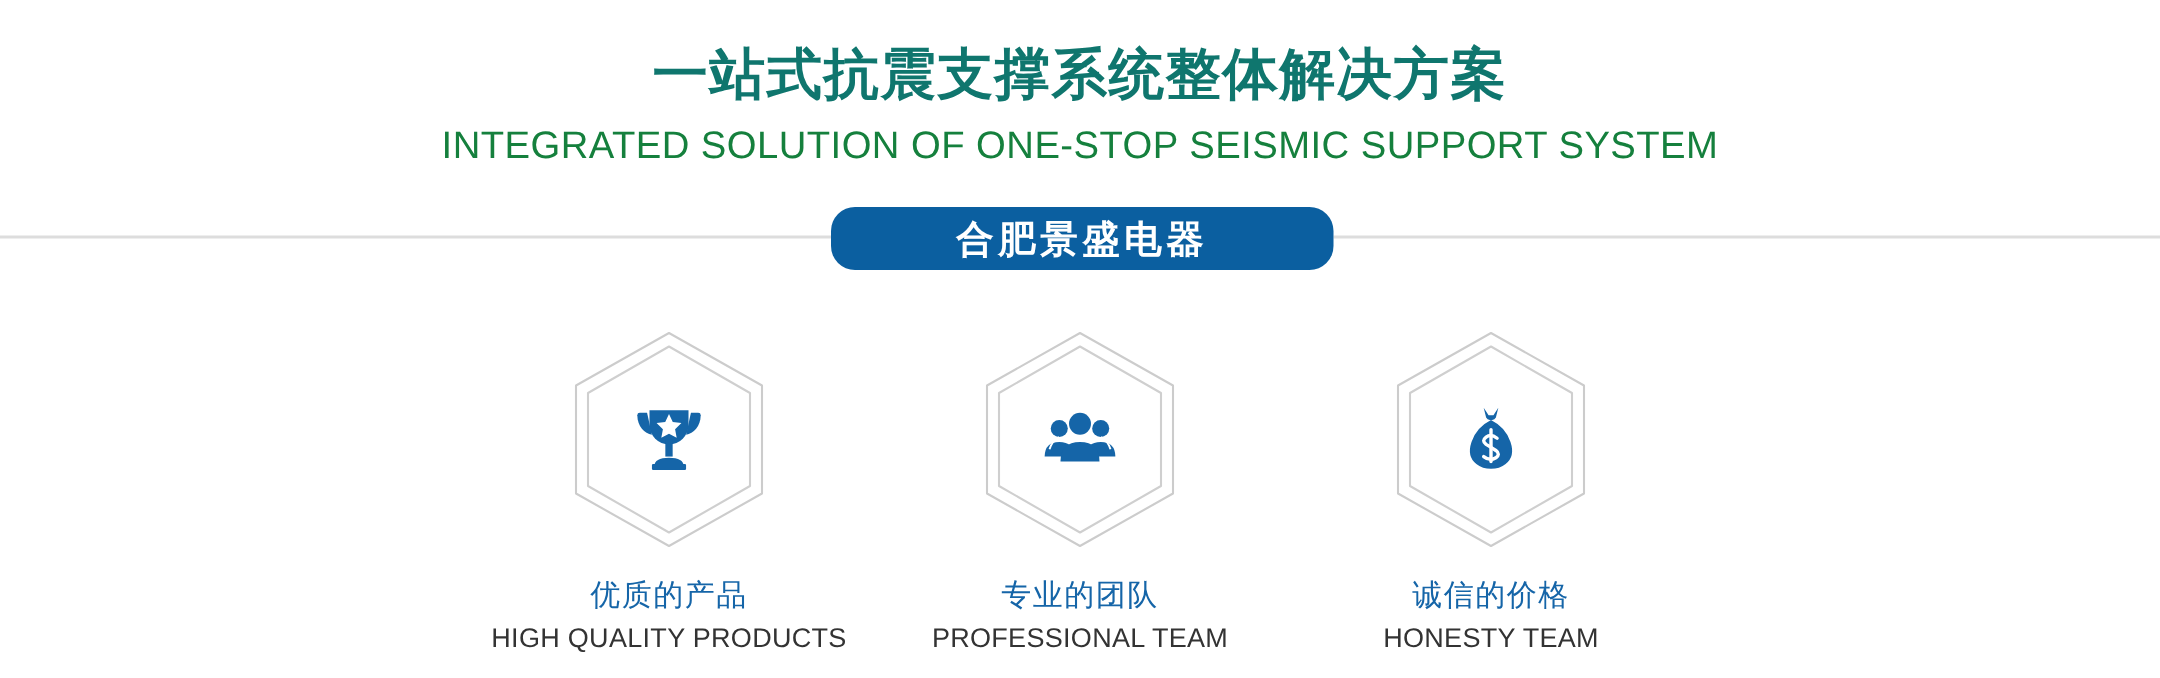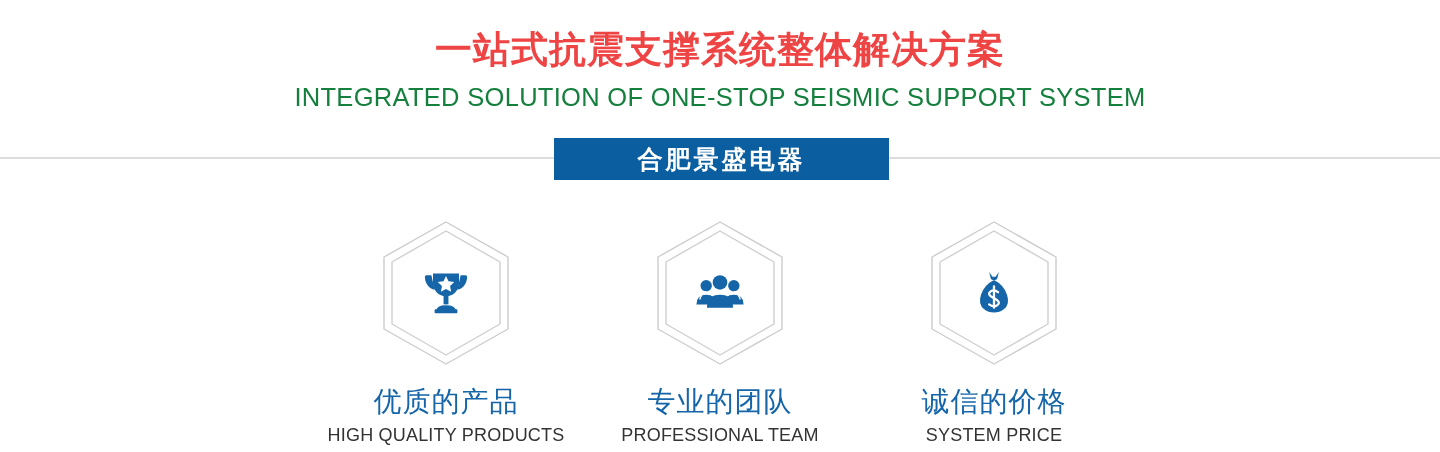--- a/index.html
+++ b/index.html
@@ -28,21 +28,21 @@
     left: 0;
     width: 1440px;
     text-align: center;
   }
   .main-title {
     margin: 0;
     padding-top: 27px;
     font-size: 37px;
     font-weight: 700;
     letter-spacing: 1px;
-    color: #ef4444;
+    color: #0f766e;
     line-height: 1.22;
     font-family: "Liberation Sans", "DejaVu Sans", sans-serif;
   }
   .sub-title {
     margin: 0;
     padding-top: 11px;
     font-size: 25.5px;
     font-weight: 400;
     letter-spacing: 0.3px;
     color: #15803d;
@@ -75,20 +75,21 @@
     height: 42px;
     background: #0b5fa0;
     color: #ffffff;
     display: flex;
     align-items: center;
     justify-content: center;
     font-size: 25px;
     font-weight: 700;
     letter-spacing: 3px;
     box-sizing: border-box;
+    border-radius: 16px;
   }
 
   
   .features {
     position: absolute;
     top: 218px;
     left: 0;
     width: 1440px;
     display: flex;
     justify-content: center;
@@ -120,21 +121,21 @@
     align-items: center;
     justify-content: center;
   }
   .hex-icon svg {
     width: 52px;
     height: 52px;
     display: block;
   }
   .feat-cn {
     margin-top: 17px;
-    font-size: 28px;
+    font-size: 20px;
     color: #1565a8;
     letter-spacing: 1px;
     white-space: nowrap;
     line-height: 1.2;
     font-family: "Liberation Sans", "DejaVu Sans", sans-serif;
   }
   .feat-en {
     margin-top: 6px;
     font-size: 18px;
     color: #333333;
@@ -223,18 +224,18 @@
               <path d="M32 16 q12 6 16 18 q4 12 -4 18 q-5 4 -12 4 q-7 0 -12 -4 q-8 -6 -4 -18 q4 -12 16 -18 z"></path>
             </g>
             <g fill="none" stroke="#ffffff" stroke-width="2.8" stroke-linecap="round">
               <path d="M37 31 q-5 -4 -9 -1 q-4 3 0 6 q5 3 8 5 q4 3 0 6 q-5 3 -10 -1"></path>
               <path d="M32 24 v26"></path>
             </g>
           </svg>
         </span>
       </div>
       <div class="feat-cn">诚信的价格</div>
-      <div class="feat-en">SYSTEM PRICE</div>
+      <div class="feat-en">HONESTY TEAM</div>
     </div>
 
 
   </div>
 </div>
 
 </body></html>

